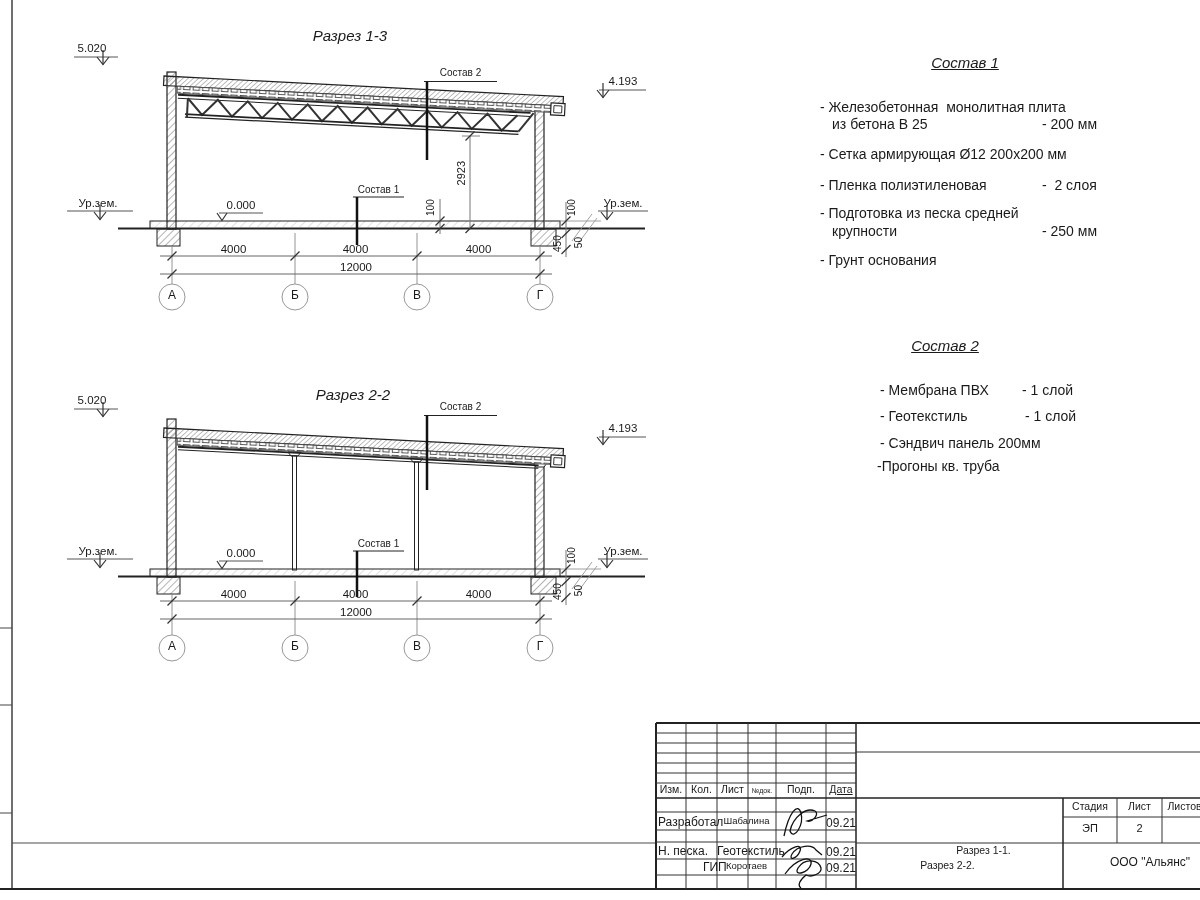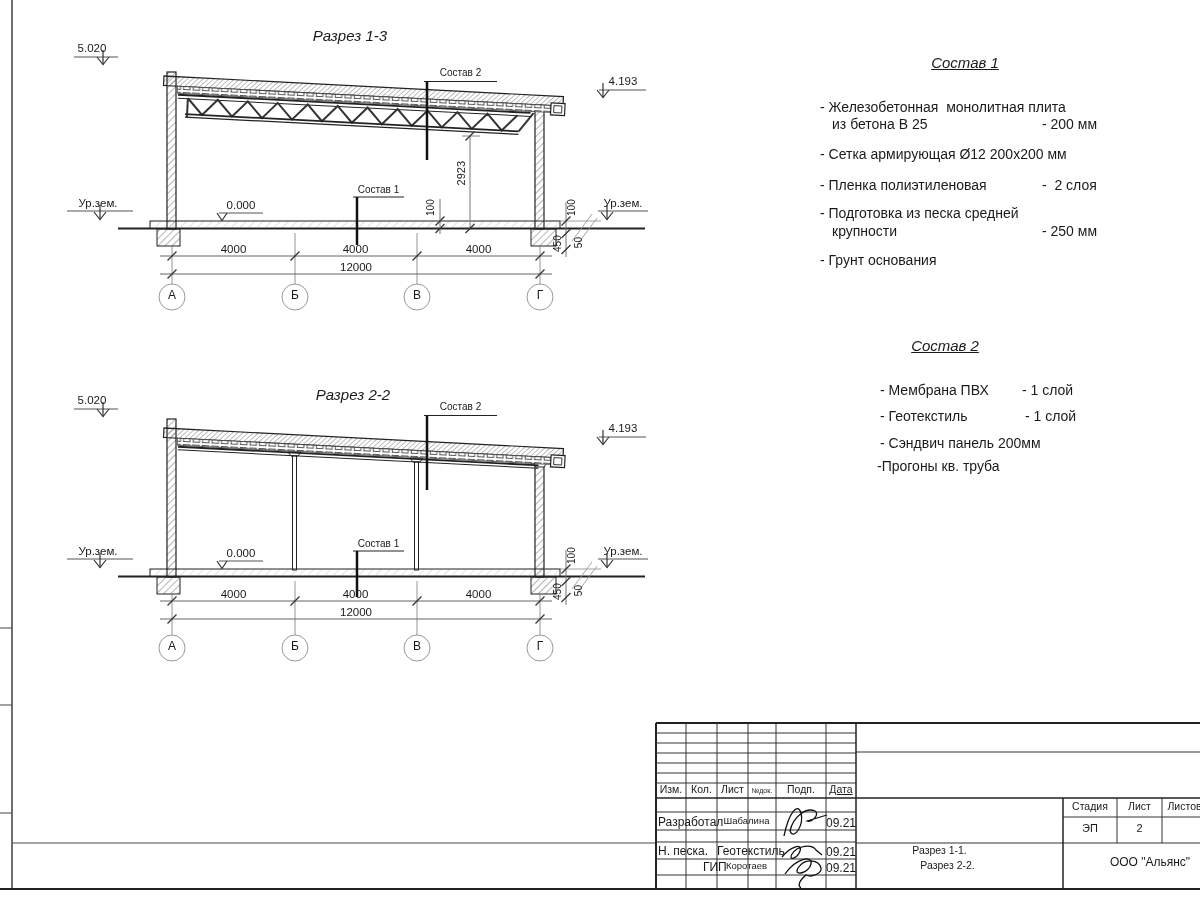--- a/index.html
+++ b/index.html
@@ -322,17 +322,17 @@
 <div class="lbl ctr fs9" style="left:826px;top:846px;width:30px;">09.21</div>
 <div class="lbl fs9" style="left:658px;top:861px;padding-left:45px;">ГИП</div>
 <div class="lbl ctr fs95" style="left:717px;top:861px;width:59px;">Коротаев</div>
 <div class="lbl ctr fs9" style="left:826px;top:862px;width:30px;">09.21</div>
 
 <div class="lbl ctr fs105" style="left:1063px;top:801px;width:54px;">Стадия</div>
 <div class="lbl ctr fs105" style="left:1117px;top:801px;width:45px;">Лист</div>
 <div class="lbl ctr fs105" style="left:1162px;top:801px;width:45px;">Листов</div>
 <div class="lbl ctr fs11" style="left:1063px;top:822px;width:54px;">ЭП</div>
 <div class="lbl ctr fs11" style="left:1117px;top:822px;width:45px;">2</div>
-<div class="lbl ctr fs105" style="left:852px;top:845px;width:175px;">Разрез 1-1.</div>
+<div class="lbl ctr fs105" style="left:896px;top:845px;width:175px;">Разрез 1-1.</div>
 <div class="lbl ctr fs105" style="left:860px;top:860px;width:175px;">Разрез 2-2.</div>
 <div class="lbl ctr fs12" style="left:1075px;top:856px;width:150px;">ООО "Альянс"</div>
 
 </div>
 
 </body></html>

